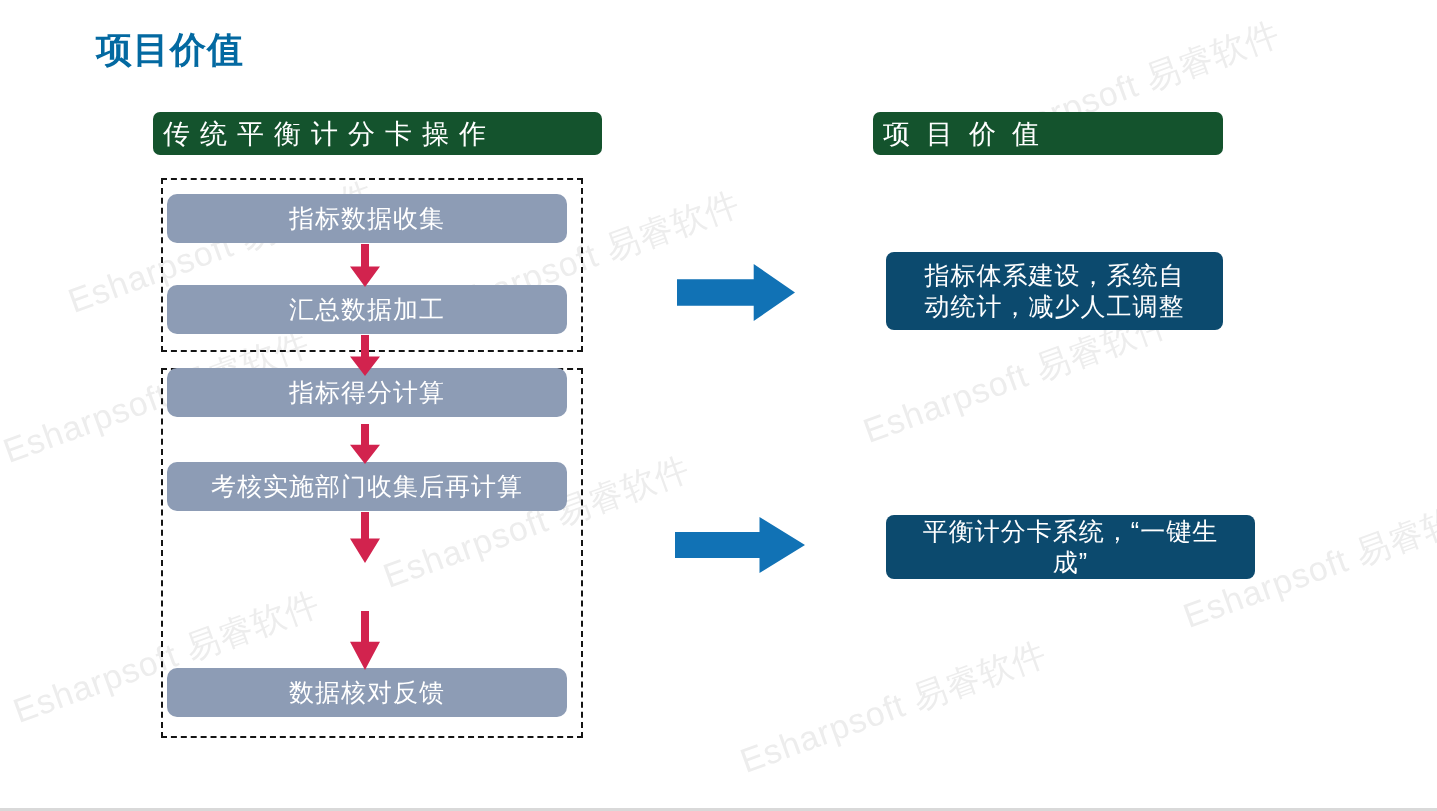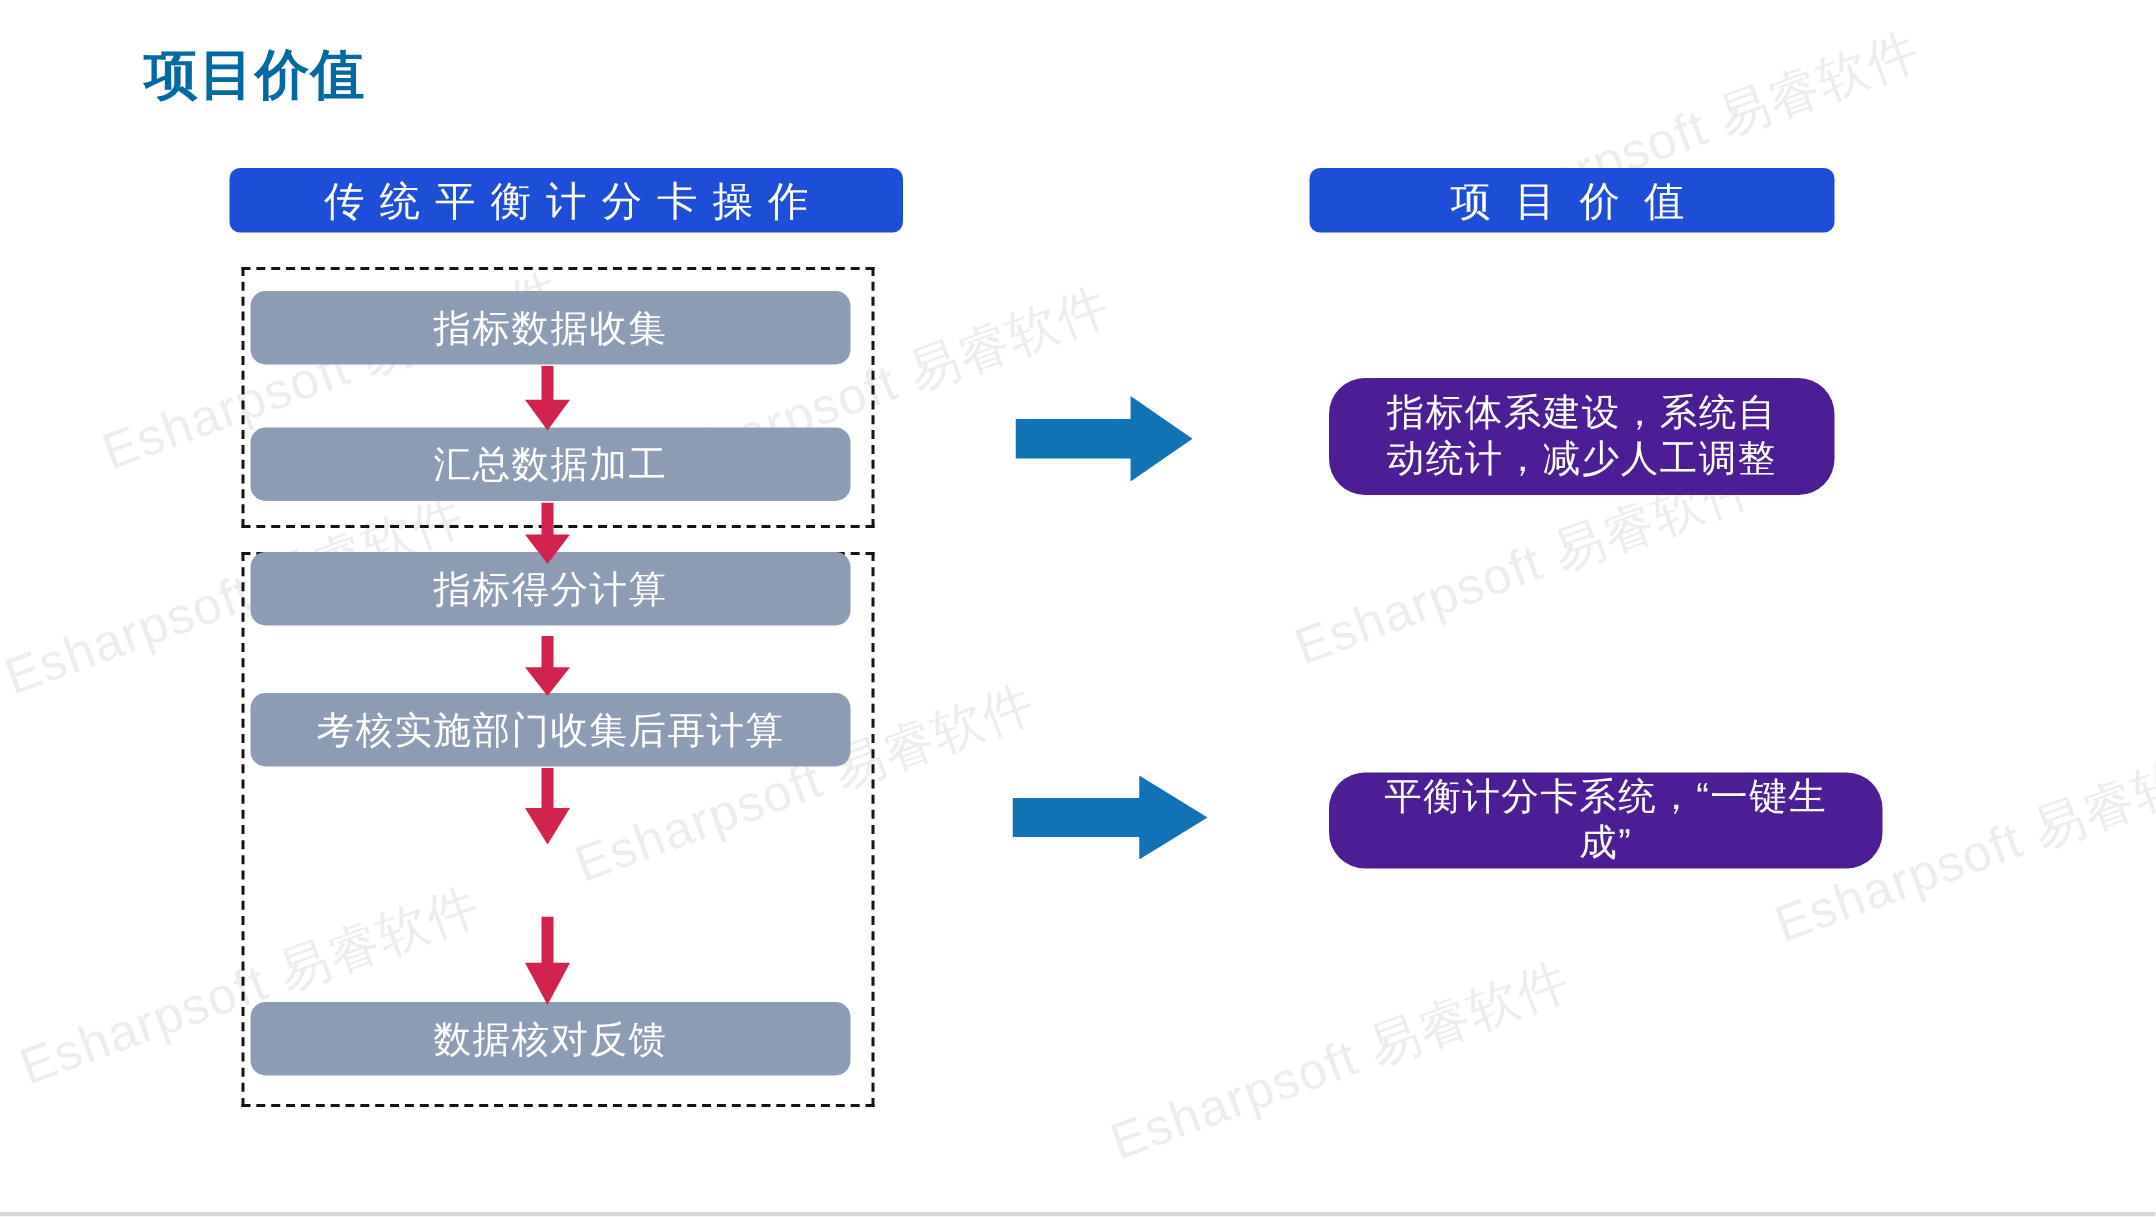--- a/index.html
+++ b/index.html
@@ -34,28 +34,28 @@
     font-size: 36px;
     font-weight: bold;
     color: #0369a1;
     letter-spacing: 1px;
   }
 
   
   .hdr {
     position: absolute;
     top: 112px; height: 43px;
-    background: #1d4ed8;
+    background: #14532d;
     border-radius: 7px;
     color: #ffffff;
     font-family: "DejaVu Serif", "Liberation Serif", serif;
     font-size: 27px;
     display: flex;
     align-items: center;
-    justify-content: center;
+    justify-content: flex-start;
   }
   .hdr-left  { left: 153px; width: 449px; letter-spacing: 10px; }
   .hdr-right { left: 873px; width: 350px; letter-spacing: 16px; }
   .hdr span { padding-left: 10px; } 
 
   
   .group {
     position: absolute;
     left: 161px; width: 422px;
     border: 2px dashed #141414;
@@ -95,22 +95,22 @@
 
   
   .blue-arrow { position: absolute; }
   .ba-1 { left: 677px; top: 264px; width: 118px; height: 57px; }
   .ba-2 { left: 675px; top: 517px; width: 130px; height: 56px; }
   .blue-arrow svg { display: block; width: 100%; height: 100%; }
 
   
   .result {
     position: absolute;
-    background: #4c1d95;
-    border-radius: 24px;
+    background: #0c4a6e;
+    border-radius: 8px;
     color: #ffffff;
     font-size: 25px;
     line-height: 31px;
     display: flex;
     align-items: center;
     justify-content: center;
     text-align: center;
     letter-spacing: 1px;
   }
   .result-1 { left: 886px; top: 252px; width: 337px; height: 78px; padding: 0 38px; }

